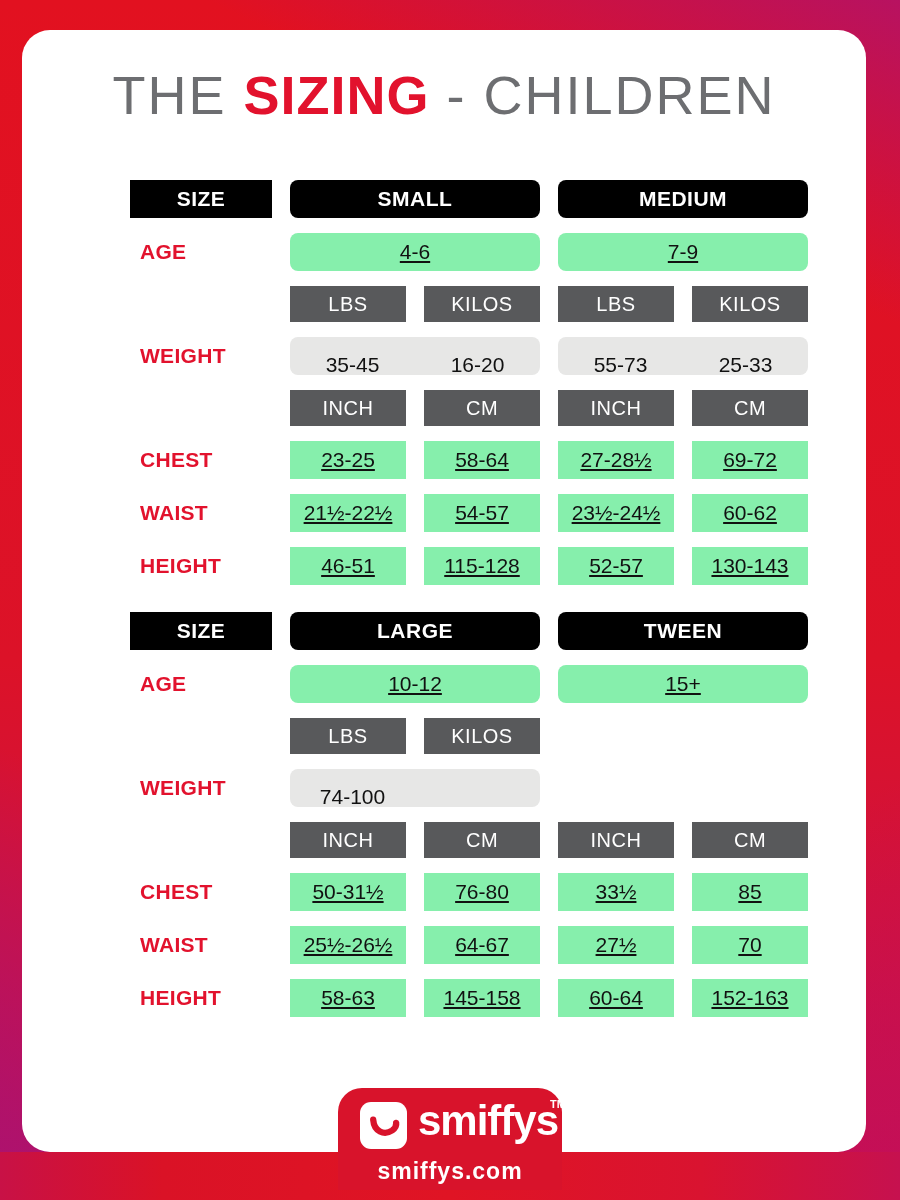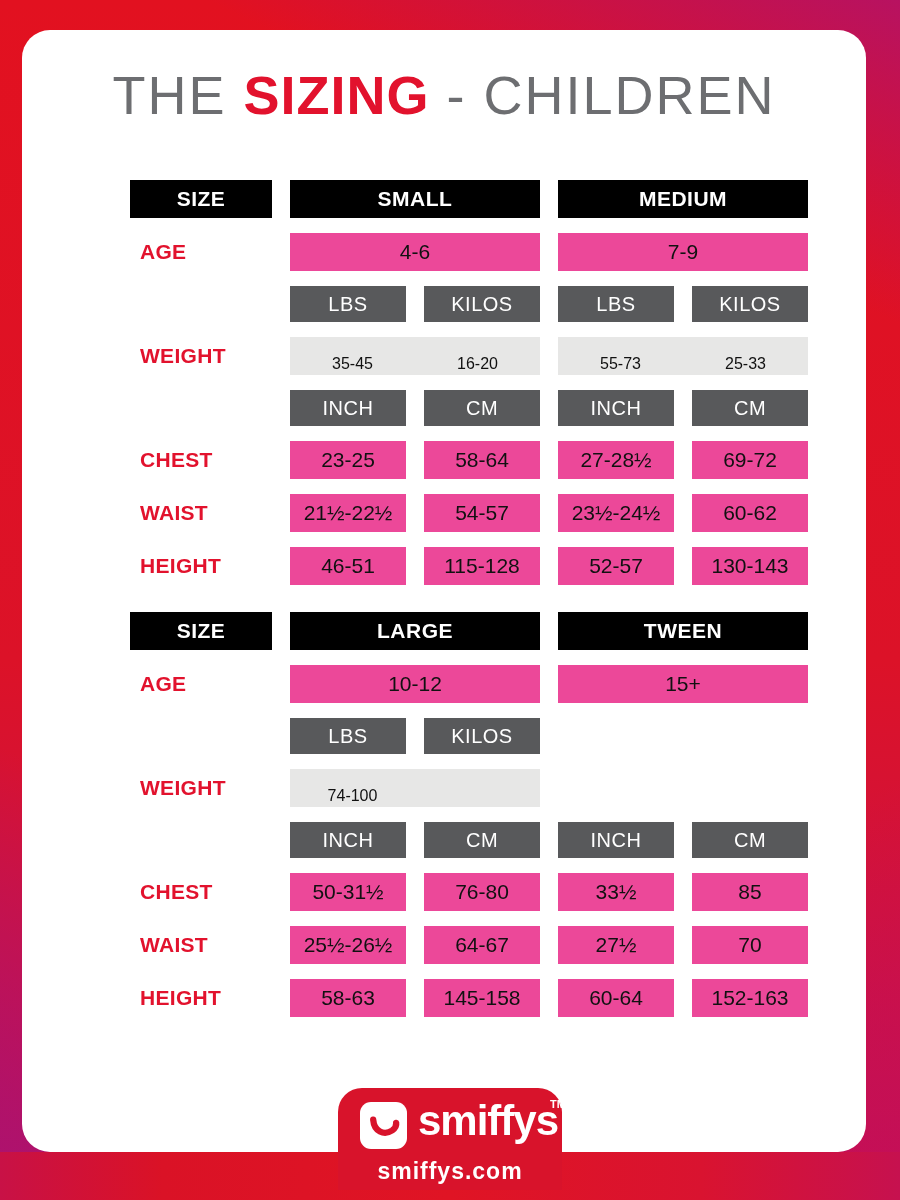--- a/index.html
+++ b/index.html
@@ -45,33 +45,33 @@
   }
   .cellbase{display:flex;align-items:center;justify-content:center;}
   .hblack{
     background:#000;color:#fff;font-weight:700;font-size:21px;
     letter-spacing:.5px;height:38px;
   }
   .sub{
     background:#58595b;color:#fff;font-size:20px;height:36px;letter-spacing:.5px;
   }
   .gcell{
-    background:#ec4899;color:#111;font-size:21px;height:38px;
+    background:#86efac;color:#111;font-size:21px;height:38px;text-decoration:underline;
   }
   .band{
     background:#e7e7e6;height:38px;display:grid;grid-template-columns:1fr 1fr;
   }
   .band span{display:flex;align-items:center;justify-content:center;
-    color:#111;font-size:16px;margin-top:16px;}
+    color:#111;font-size:21px;margin-top:16px;}
   .rlabel{
     color:#e2122d;font-weight:700;font-size:21px;letter-spacing:.3px;
     height:38px;display:flex;align-items:center;justify-content:flex-start;
     padding-left:10px;box-sizing:border-box;
   }
-  .sp2{grid-column:span 2;}
+  .sp2{grid-column:span 2;border-radius:8px;}
   .c2{grid-column:2;}
   
   .footer-band{
     position:absolute;left:0;top:1152px;width:900px;height:48px;
     background:linear-gradient(90deg,#c81146 0%, #da1226 18%, #e01424 50%, #d91330 78%, #c6114f 100%);
   }
   .brand-badge{
     position:absolute;left:338px;top:1088px;width:224px;height:102px;
     background:#d8132b;border-radius:24px 24px 0 0;
   }

